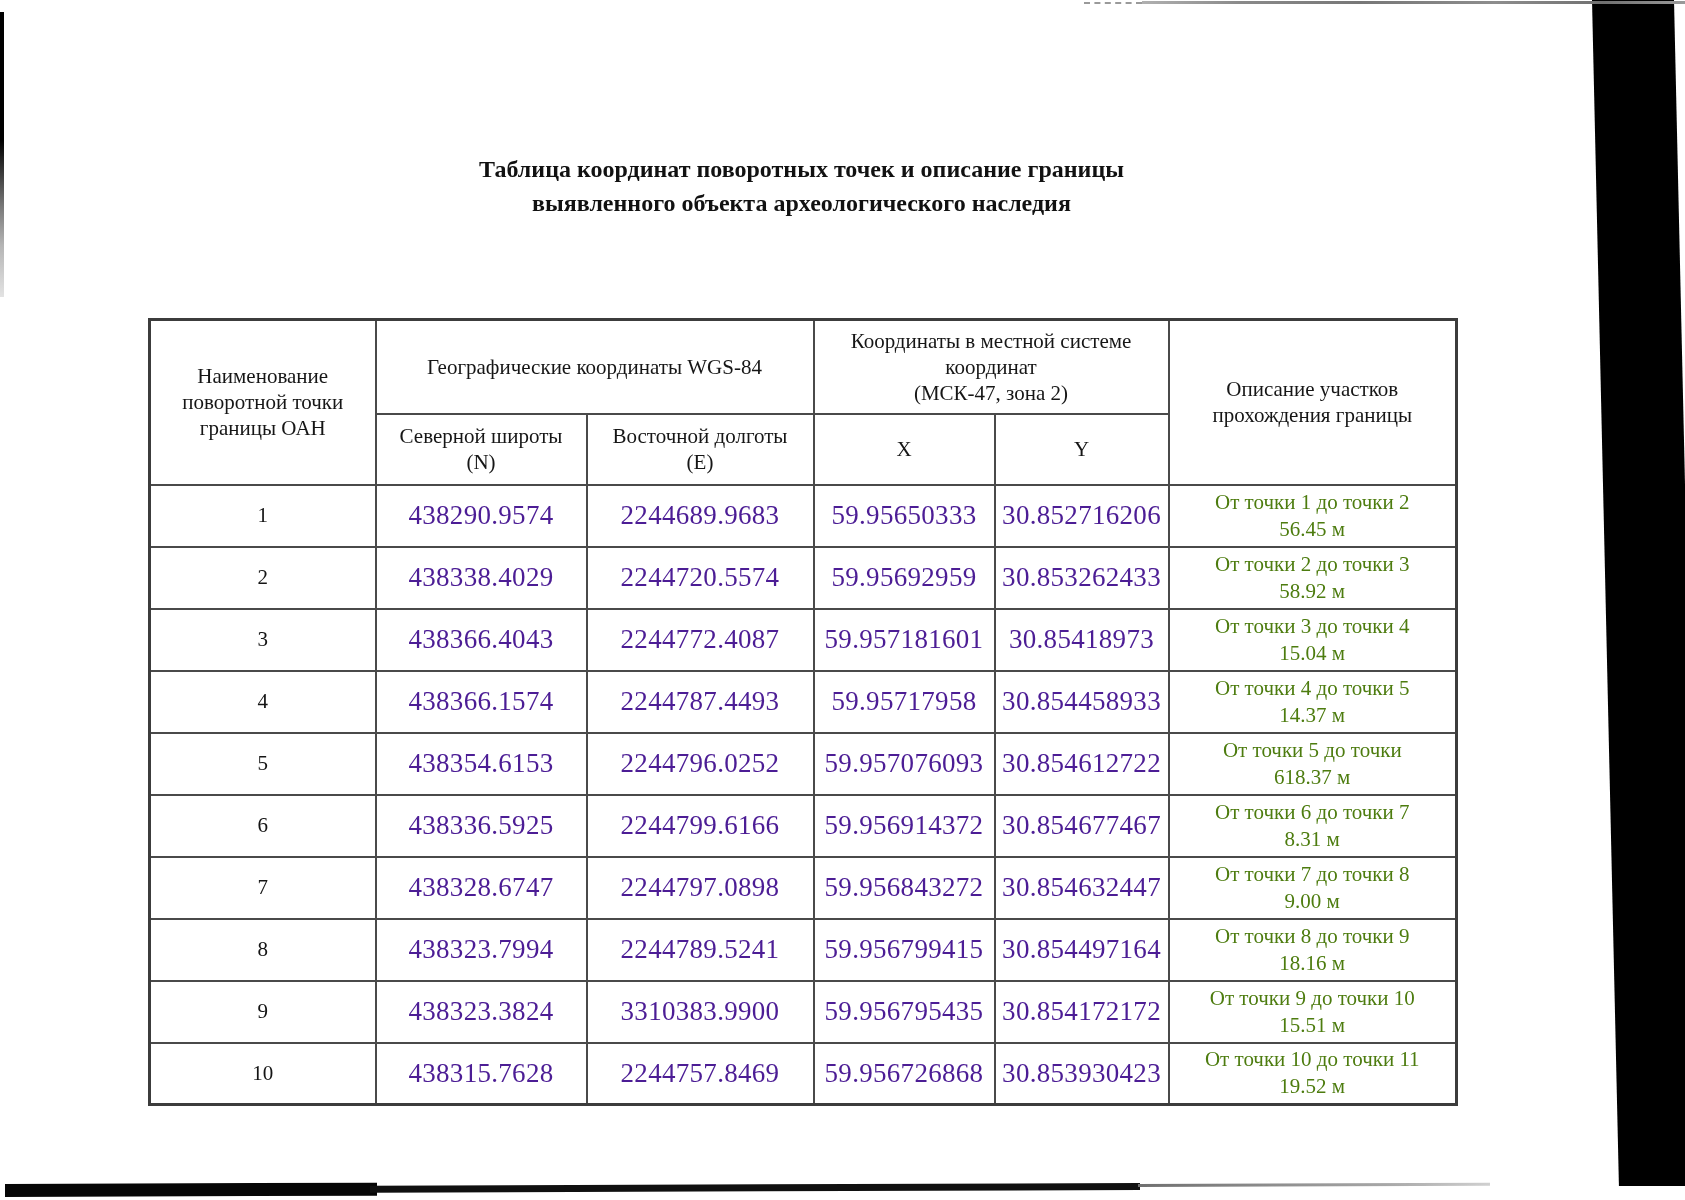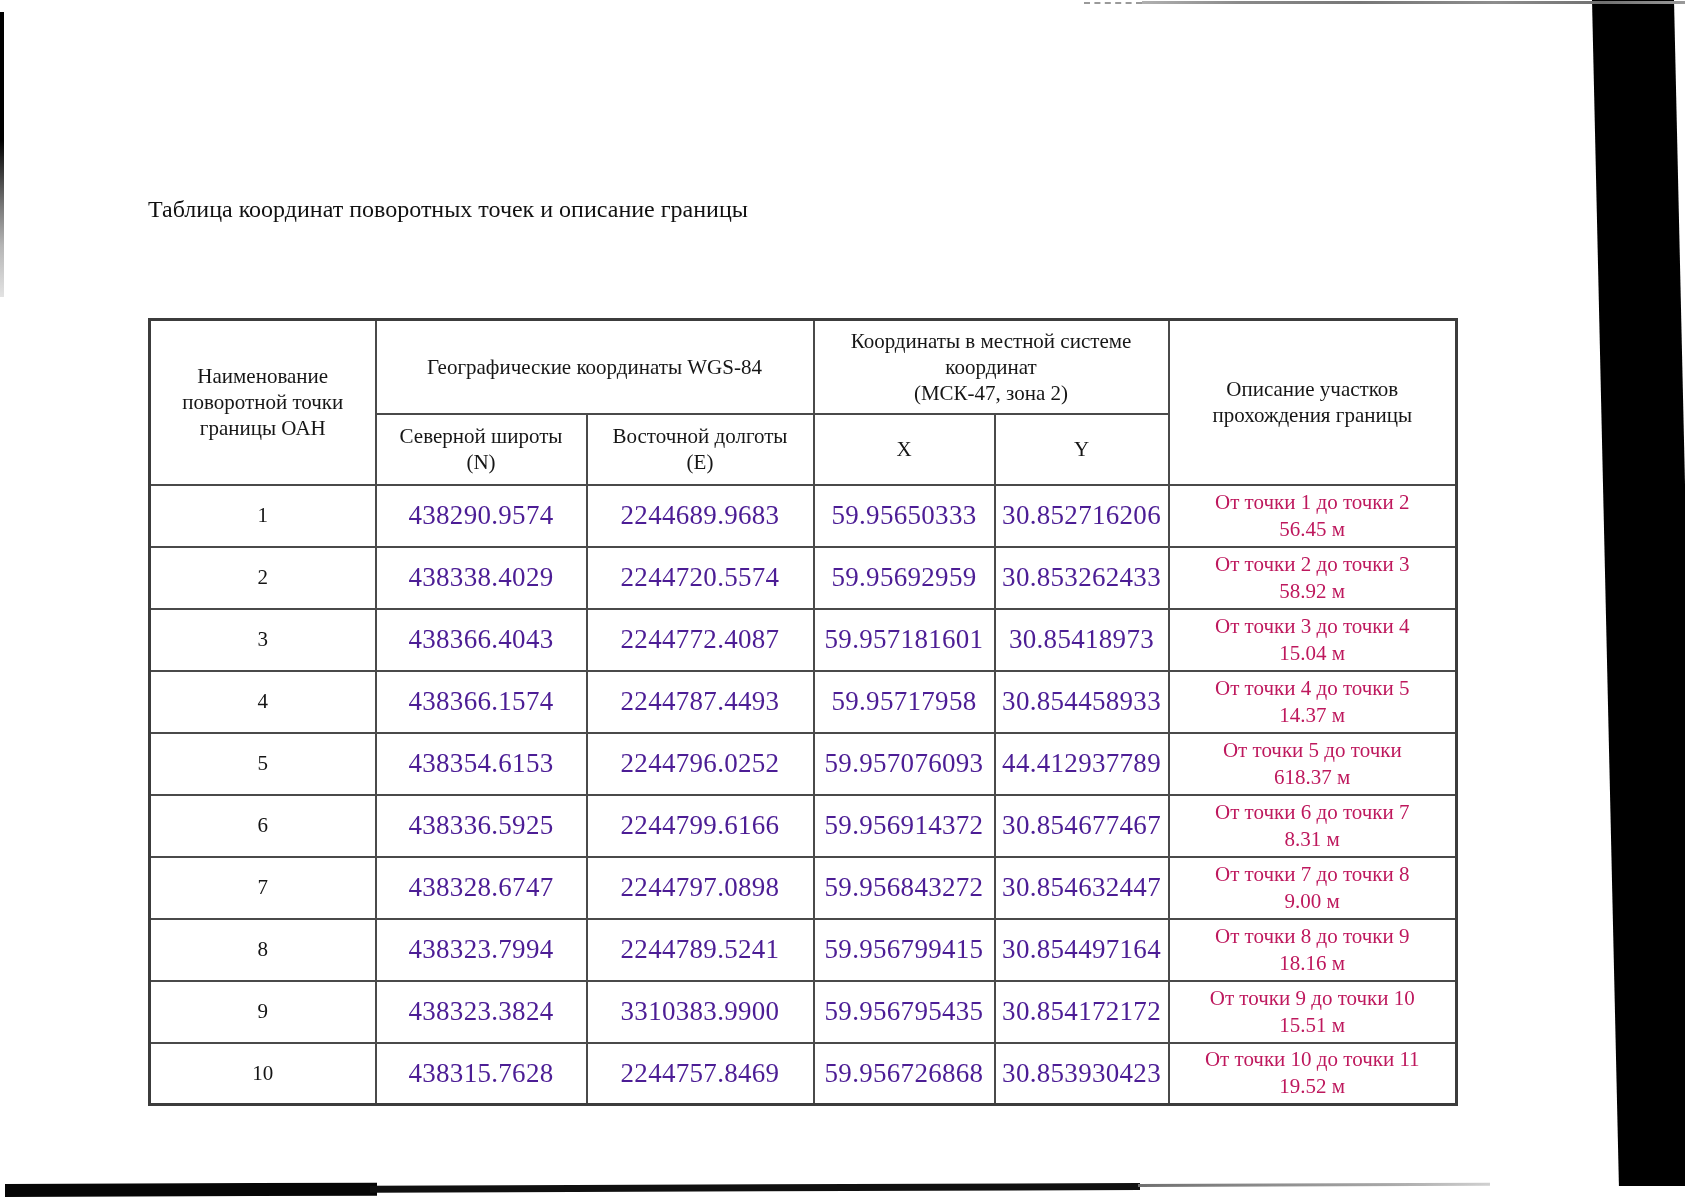--- a/index.html
+++ b/index.html
@@ -48,25 +48,25 @@
   }
   .bottom-tail {
     position: absolute; left: 1138px; top: 1188px; width: 352px; height: 3px;
     background: linear-gradient(90deg, #6f6f6f, #a7a7a7 70%, #d0d0d0 100%);
   }
 
   
   .title-block {
     position: absolute;
     left: 148px; top: 152px; width: 1307px;
-    font-weight: normal;
+    text-align: center;
+    font-weight: bold;
     font-size: 24px;
     line-height: 34px;
     color: #111;
-    margin-top: 40px;
   }
 
   
   table.coords {
     position: absolute;
     left: 148px; top: 318px;
     width: 1307px;
     border-collapse: collapse;
     table-layout: fixed;
   }
@@ -92,40 +92,41 @@
   td.num {
     font-size: 27px;
     letter-spacing: 0.3px;
     color: #4c1d95;
   }
   td.pt { font-size: 21px; color: #141414; }
   td.desc {
     font-size: 21px;
     line-height: 27px;
     white-space: pre-line;
-    color: #be185d;
+    color: #4d7c0f;
   }
 </style>
 </head>
 <body>
 
 <div class="page">
 
   <div class="artifact right-black-bar"></div>
   <div class="artifact left-edge-streak"></div>
   <div class="artifact top-dashes"></div>
   <div class="artifact top-line"></div>
   <div class="artifact bottom-wrap">
     <div class="bottom-thick"></div>
     <div class="bottom-thin"></div>
     <div class="bottom-tail"></div>
   </div>
 
   <div class="title-block">
     <div>Таблица координат поворотных точек и описание границы</div>
+    <div>выявленного объекта археологического наследия</div>
   </div>
 
   <table class="coords">
     <colgroup>
       <col style="width:226px">
       <col style="width:211px">
       <col style="width:227px">
       <col style="width:181px">
       <col style="width:174px">
       <col style="width:288px">
@@ -185,21 +186,21 @@
         <td class="num">59.95717958</td>
         <td class="num">30.854458933</td>
         <td class="desc">От точки 4 до точки 5
 14.37 м</td>
       </tr>
       <tr class="drow">
         <td class="pt">5</td>
         <td class="num">438354.6153</td>
         <td class="num">2244796.0252</td>
         <td class="num">59.957076093</td>
-        <td class="num">44.412937789</td>
+        <td class="num">30.854612722</td>
         <td class="desc">От точки 5 до точки
 618.37 м</td>
       </tr>
       <tr class="drow">
         <td class="pt">6</td>
         <td class="num">438336.5925</td>
         <td class="num">2244799.6166</td>
         <td class="num">59.956914372</td>
         <td class="num">30.854677467</td>
         <td class="desc">От точки 6 до точки 7

